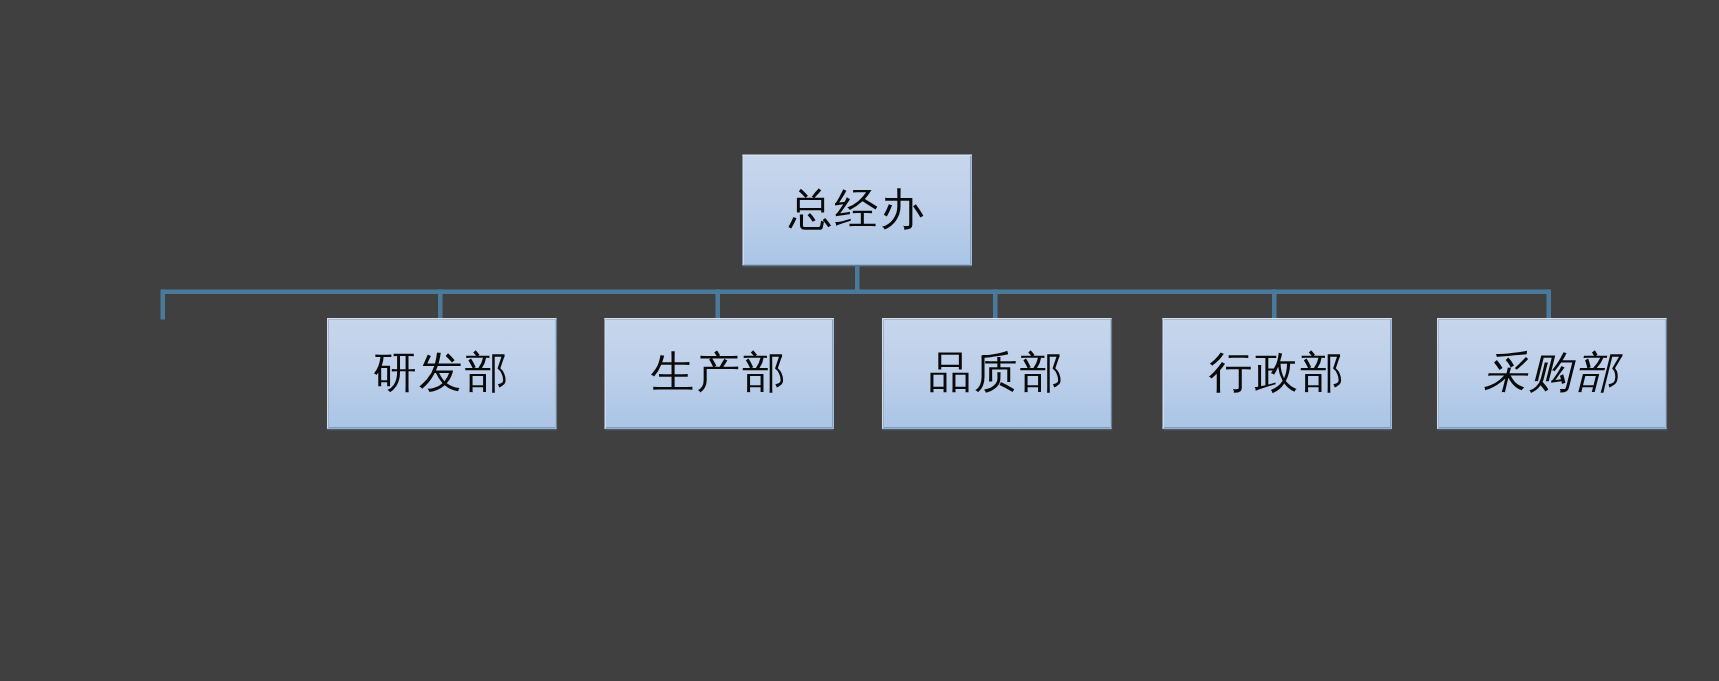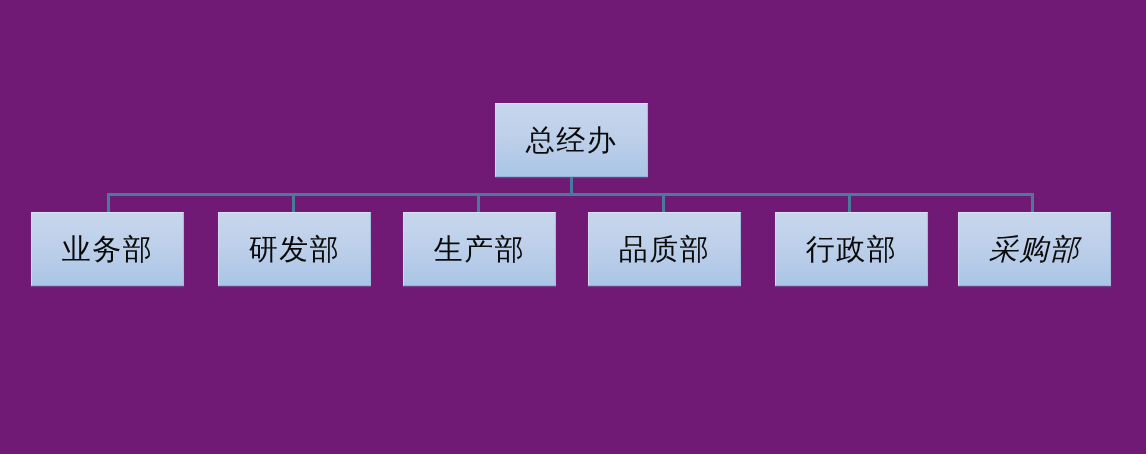--- a/index.html
+++ b/index.html
@@ -7,21 +7,21 @@
     padding: 0;
     background: #ffffff;
   }
   body {
     font-family: "Liberation Serif", "DejaVu Serif", serif;
   }
   #org-chart {
     position: relative;
     width: 1146px;
     height: 454px;
-    background: #701a75;
+    background: #404040;
     overflow: hidden;
   }
   .node {
     position: absolute;
     box-sizing: border-box;
     display: flex;
     align-items: center;
     justify-content: center;
     background: linear-gradient(to bottom, #c6d6ec 0%, #bed0ea 45%, #aac5e6 100%);
     border-top: 1px solid #d6e2f2;
@@ -89,23 +89,20 @@
 
   <div class="connector connector-h" style="left:108px; top:193px; width:925px;"></div>
 
   <div class="connector connector-v" style="left:107px; top:193px; height:20px;"></div>
   <div class="connector connector-v" style="left:292px; top:193px; height:20px;"></div>
   <div class="connector connector-v" style="left:477px; top:193px; height:20px;"></div>
   <div class="connector connector-v" style="left:662px; top:193px; height:20px;"></div>
   <div class="connector connector-v" style="left:848px; top:193px; height:20px;"></div>
   <div class="connector connector-v" style="left:1031px; top:193px; height:20px;"></div>
 
-  <div class="node dept-node" style="left:31px;">
-    <span class="node-label">业务部</span>
-  </div>
   <div class="node dept-node" style="left:218px;">
     <span class="node-label">研发部</span>
   </div>
   <div class="node dept-node" style="left:403px;">
     <span class="node-label">生产部</span>
   </div>
   <div class="node dept-node" style="left:588px;">
     <span class="node-label">品质部</span>
   </div>
   <div class="node dept-node" style="left:775px;text-align:right;">

